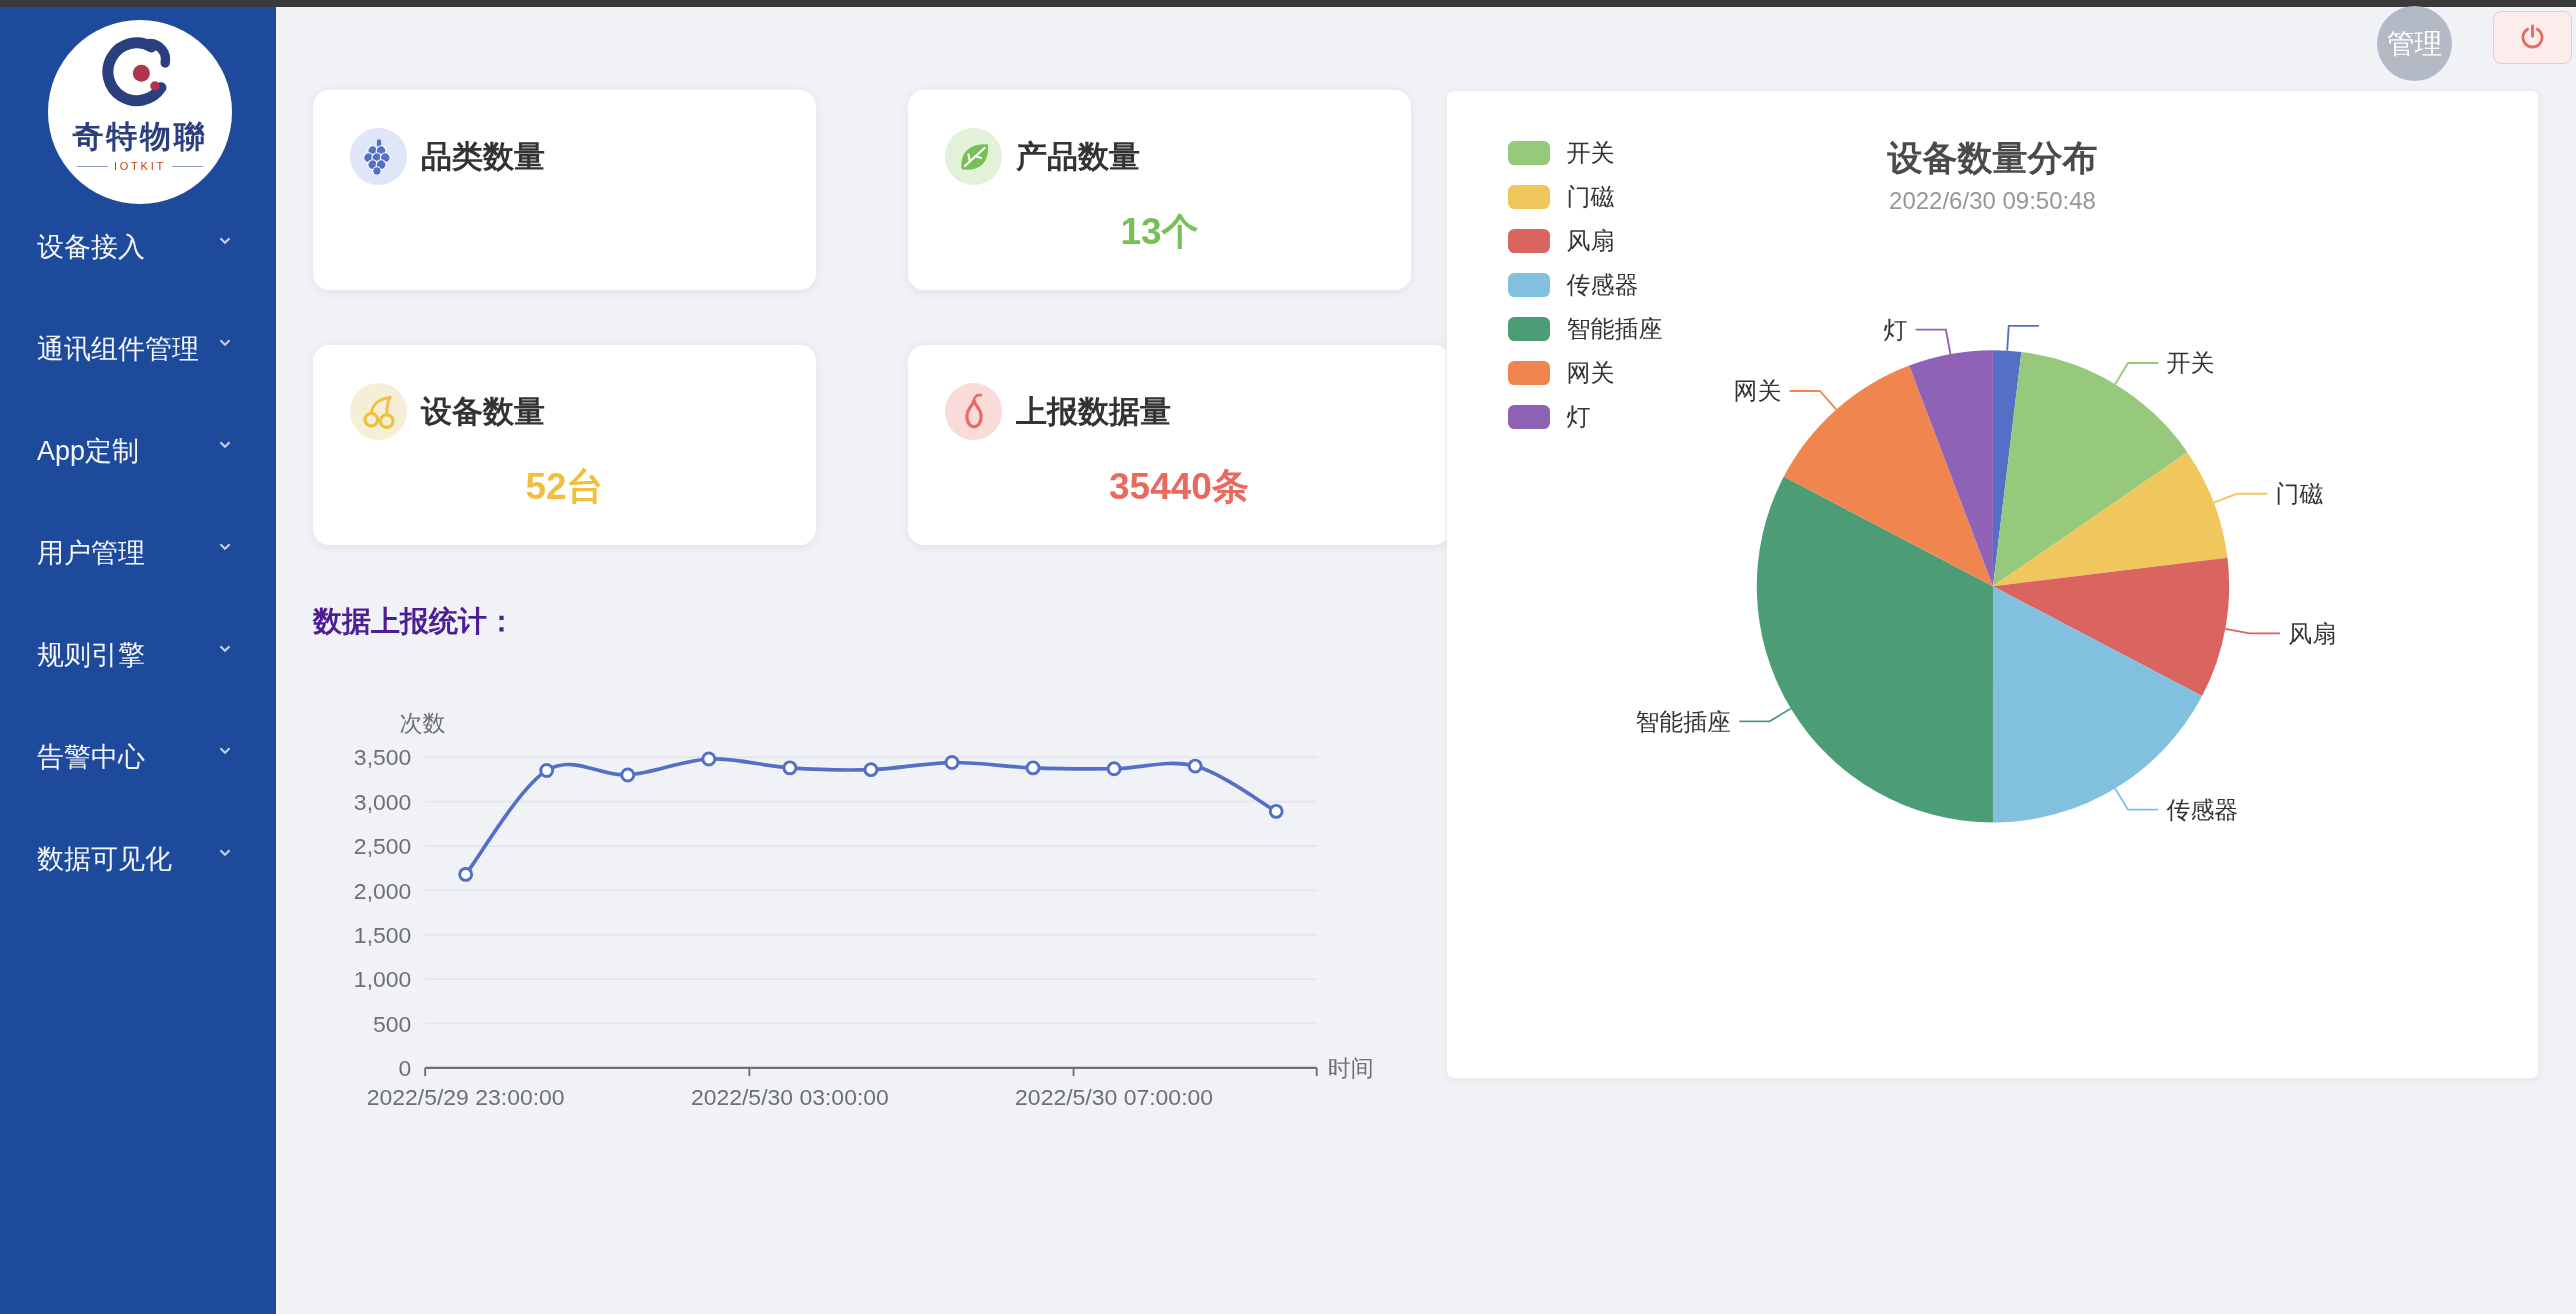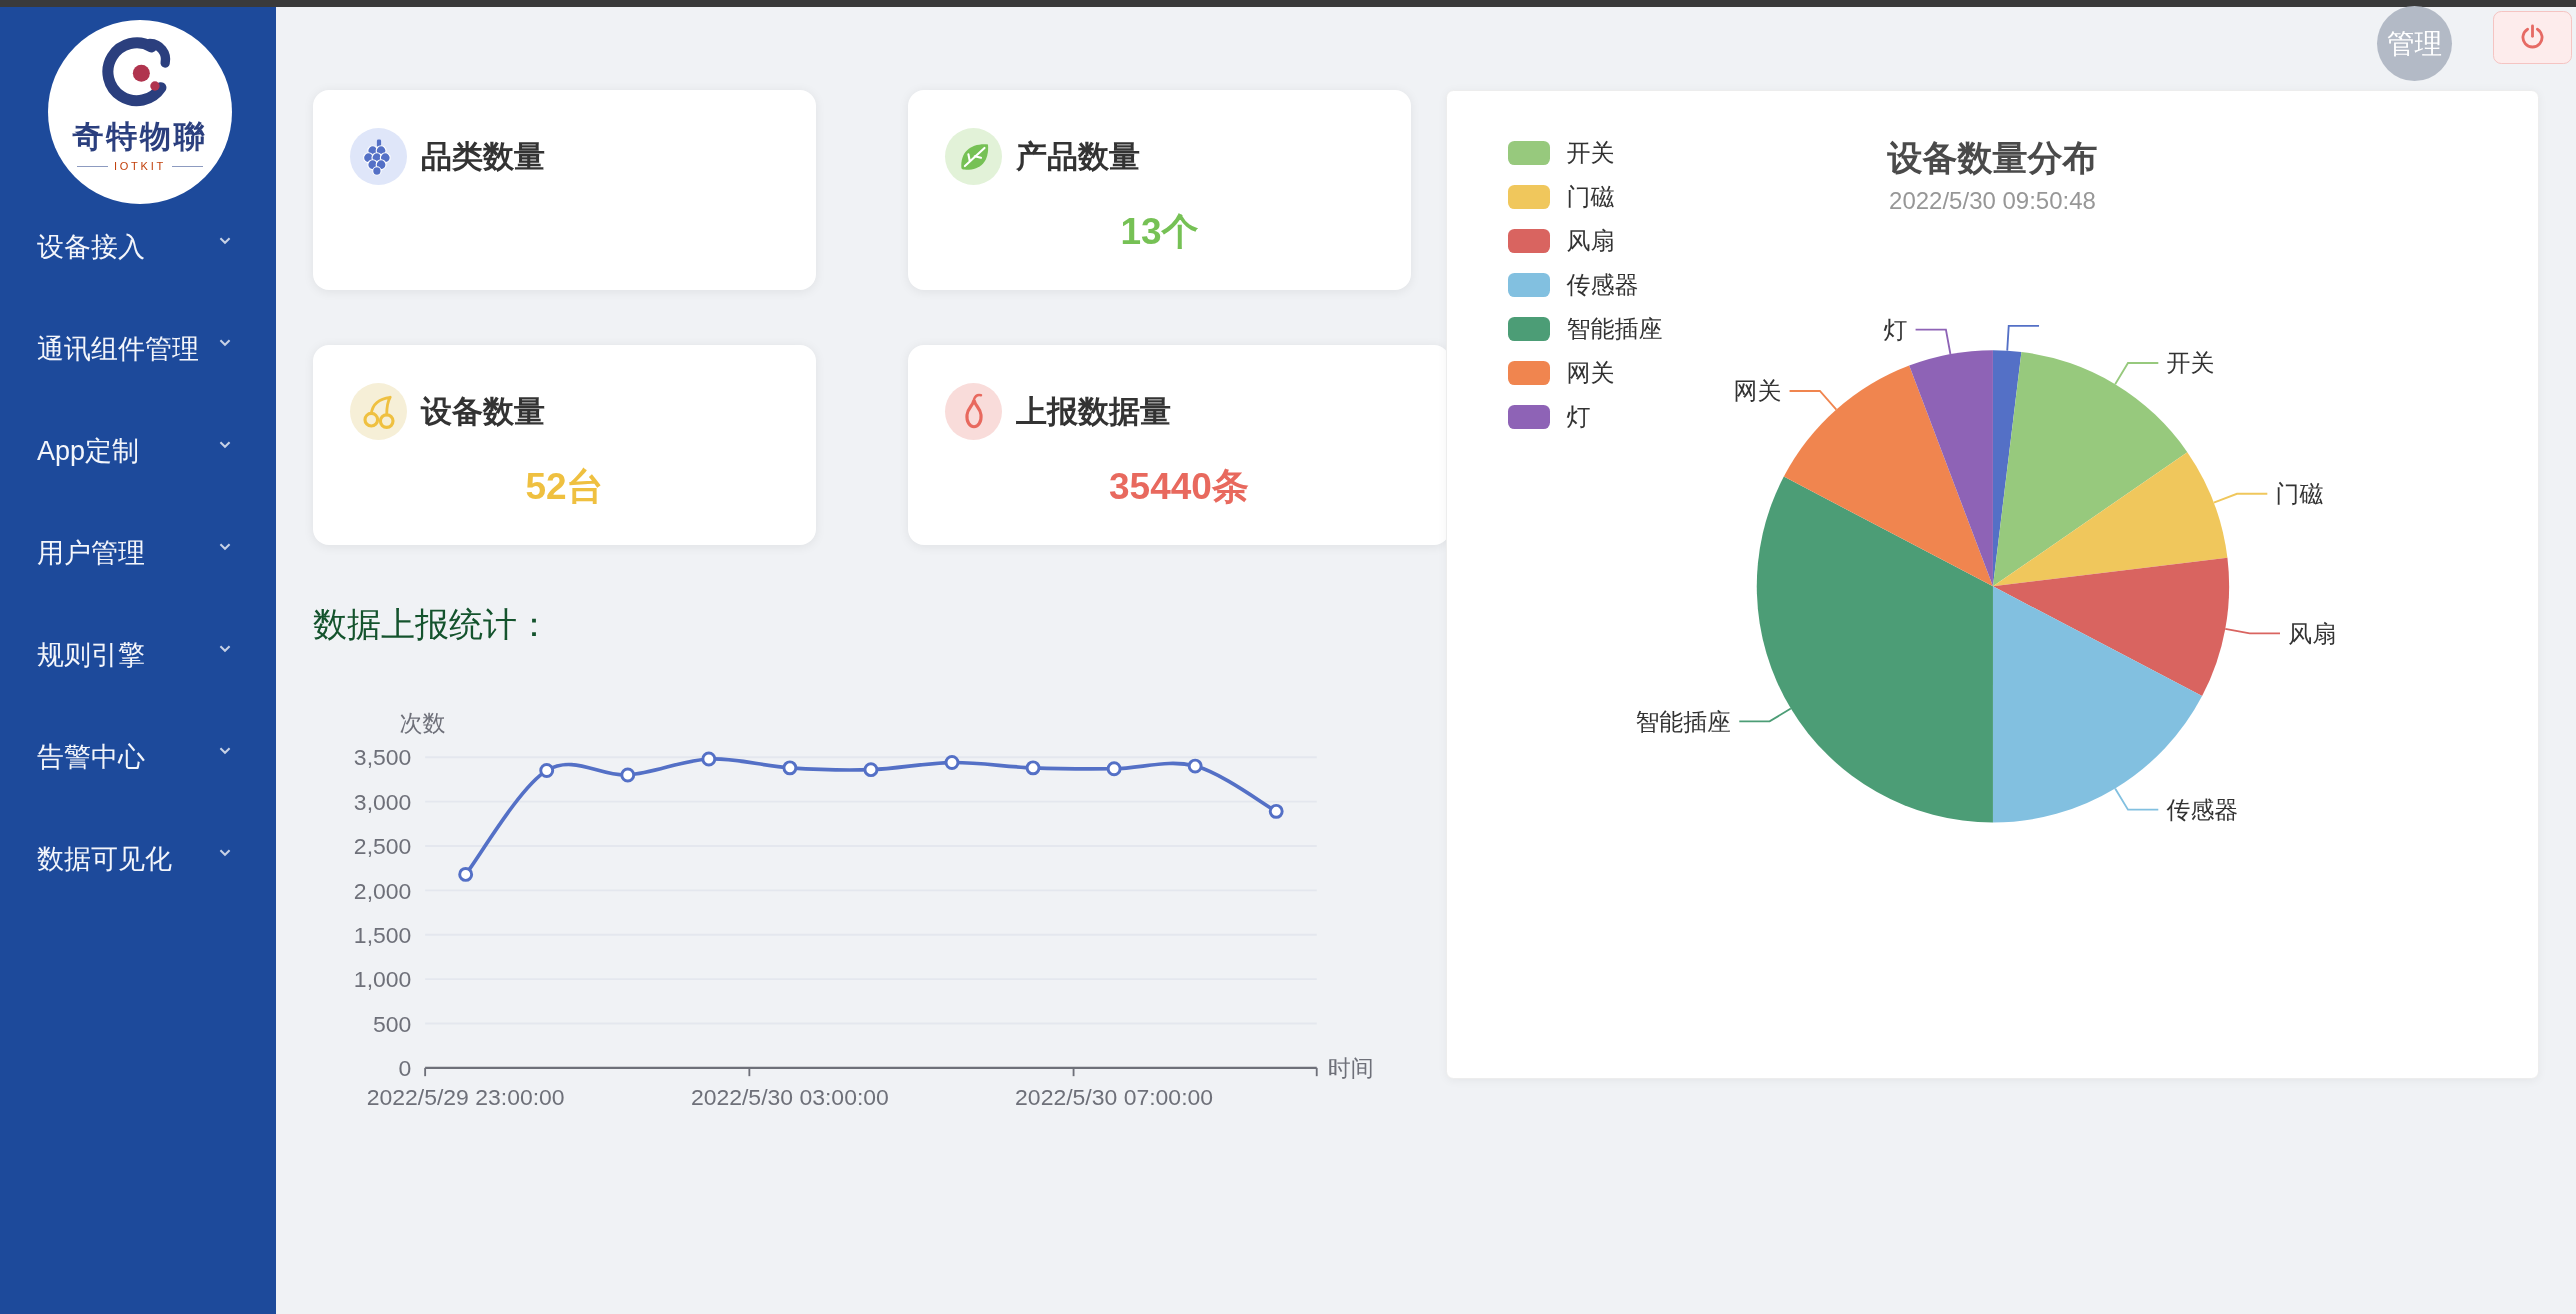--- a/index.html
+++ b/index.html
@@ -30,21 +30,21 @@
 
   
   .stat-card{position:absolute;width:503px;height:200px;background:#fff;border-radius:16px;
     box-shadow:0 1.8px 11px rgba(0,0,0,0.07);}
   .icon-wrap{position:absolute;left:37px;top:38px;width:57px;height:57px;border-radius:50%;
     display:flex;align-items:center;justify-content:center;}
   .stat-title{position:absolute;left:108px;top:38px;height:57px;line-height:57px;font-size:31px;font-weight:bold;color:#333;}
   .stat-value{position:absolute;left:0;top:117px;width:100%;text-align:center;font-size:37px;font-weight:600;}
 
   
-  .line-title{position:absolute;left:313px;top:602px;font-size:34px;color:#14532d;font-weight:400;}
+  .line-title{position:absolute;left:313px;top:602px;font-size:29px;color:#4c1d95;font-weight:700;}
   #line-chart{position:absolute;left:313px;top:680px;}
 
   
   .pie-card{position:absolute;left:1446px;top:90px;width:1093px;height:989px;background:#fff;border-radius:7.4px;
     border:0.9px solid #ededed;box-sizing:border-box;box-shadow:0 1.8px 9.2px rgba(0,0,0,0.05);}
   .pie-title{position:absolute;left:0;top:44px;width:100%;text-align:center;font-size:35px;font-weight:bold;color:#4a4a4a;}
   .pie-subtitle{position:absolute;left:0;top:96px;width:100%;text-align:center;font-size:24px;color:#979797;}
   .legend{position:absolute;left:61px;top:40px;}
   .legend-item{display:flex;align-items:center;height:44px;cursor:pointer;}
   .legend-swatch{width:42px;height:24px;border-radius:6.4px;margin-right:16.5px;}
@@ -217,21 +217,21 @@
       <circle cx="607" cy="97.51999999999998" r="6.5" fill="#fff" stroke="#5470c6" stroke-width="3.2"></circle>
       <circle cx="695.1818181818182" cy="89.7942857142857" r="6.5" fill="#fff" stroke="#5470c6" stroke-width="3.2"></circle>
       <circle cx="783.3636363636364" cy="95.58857142857141" r="6.5" fill="#fff" stroke="#5470c6" stroke-width="3.2"></circle>
       <circle cx="871.5454545454546" cy="96.5542857142857" r="6.5" fill="#fff" stroke="#5470c6" stroke-width="3.2"></circle>
       <circle cx="959.7272727272727" cy="93.65714285714284" r="6.5" fill="#fff" stroke="#5470c6" stroke-width="3.2"></circle>
       <circle cx="1047.909090909091" cy="142.9085714285714" r="6.5" fill="#fff" stroke="#5470c6" stroke-width="3.2"></circle>
     </svg>
 
   <div class="pie-card">
     <div class="pie-title">设备数量分布</div>
-    <div class="pie-subtitle">2022/5/30 09:50:48</div>
+    <div class="pie-subtitle">2022/6/30 09:50:48</div>
     <div class="legend" id="pie-legend">
         <div class="legend-item">
           <span class="legend-swatch" style="background: rgb(151, 201, 125);"></span>
           <span class="legend-label">开关</span>
         </div>
         <div class="legend-item">
           <span class="legend-swatch" style="background: rgb(240, 199, 92);"></span>
           <span class="legend-label">门磁</span>
         </div>
         <div class="legend-item">

